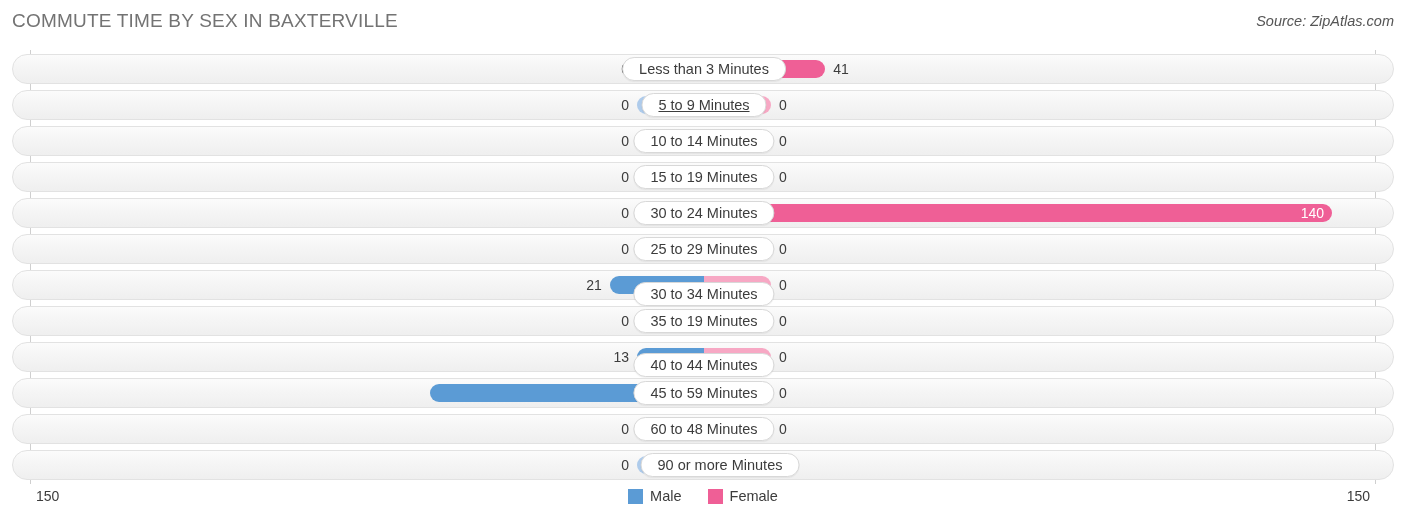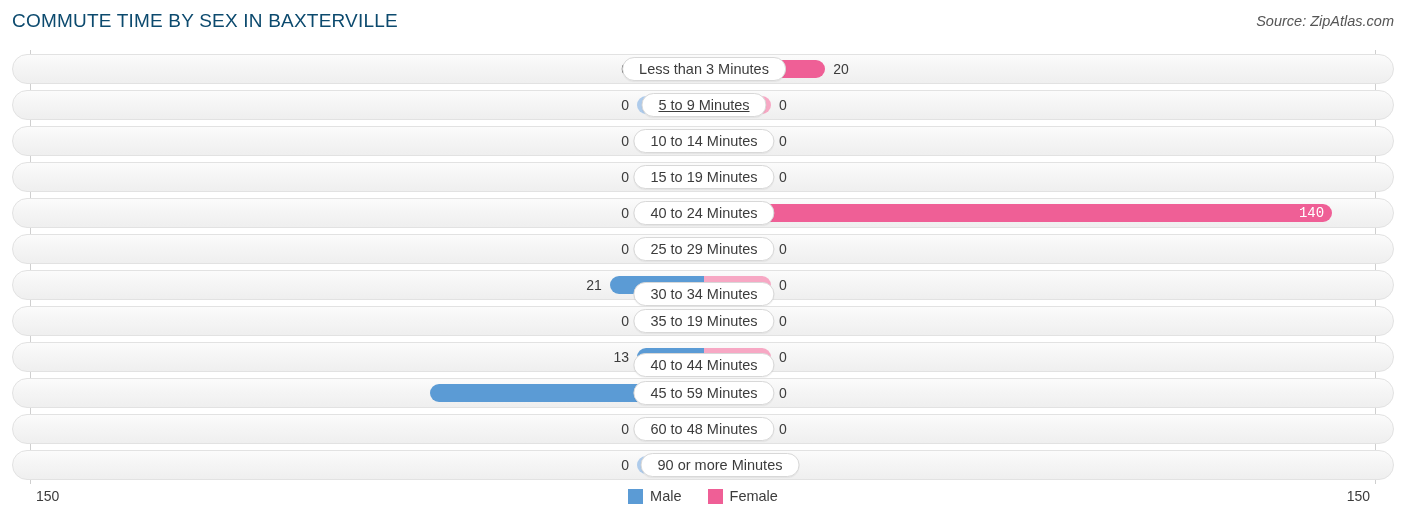--- a/index.html
+++ b/index.html
@@ -16,21 +16,21 @@
     background: #ffffff;
     overflow: hidden;
   }
 
   
   #chart-title {
     position: absolute;
     left: 12px;
     top: 10px;
     font-size: 19px;
-    color: #0c4a6e;
+    color: #737373;
     letter-spacing: .2px;
     white-space: nowrap;
     text-align: right;
   }
   #chart-source {
     position: absolute;
     right: 12px;
     top: 13px;
     font-size: 14.5px;
     font-style: italic;
@@ -169,21 +169,21 @@
 
   <div id="plot">
     <div class="axis-line" id="axis-left"></div>
     <div class="axis-line" id="axis-right"></div>
     <div id="rows-container">
         <div class="row" style="top: 4px;">
           <div class="row-inner">
             <div class="bar bar-male" style="left: 624px; width: 67px; background: rgb(174, 203, 235);"></div>
             <div class="bar bar-female" style="left: 691px; width: 121.14px; background: rgb(239, 95, 150);"></div>
             <div class="val val-male" style="left: 558px; width: 58px;">0</div>
-            <div class="val val-female" style="left: 820.14px; width: 58px;">20</div>
+            <div class="val val-female" style="left: 820.14px; width: 58px;">41</div>
             <div class="cat-pill" style="left: 691px;">Less than 3 Minutes</div>
           </div>
         </div>
         <div class="row" style="top: 40px;">
           <div class="row-inner">
             <div class="bar bar-male" style="left: 624px; width: 67px; background: rgb(174, 203, 235);"></div>
             <div class="bar bar-female" style="left: 691px; width: 67px; background: rgb(247, 168, 196);"></div>
             <div class="val val-male" style="left: 558px; width: 58px;">0</div>
             <div class="val val-female" style="left: 766px; width: 58px;">0</div>
             <div class="cat-pill" style="left: 691px; text-decoration: underline;">5 to 9 Minutes</div>
@@ -205,22 +205,22 @@
             <div class="val val-male" style="left: 558px; width: 58px;">0</div>
             <div class="val val-female" style="left: 766px; width: 58px;">0</div>
             <div class="cat-pill" style="left: 691px;">15 to 19 Minutes</div>
           </div>
         </div>
         <div class="row" style="top: 148px;">
           <div class="row-inner">
             <div class="bar bar-male" style="left: 624px; width: 67px; background: rgb(174, 203, 235);"></div>
             <div class="bar bar-female" style="left: 691px; width: 628.133px; background: rgb(239, 95, 150);"></div>
             <div class="val val-male" style="left: 558px; width: 58px;">0</div>
-            <div class="val val-female val-inside" style="left: 1251.13px; width: 60px; text-align: right; font-family: Liberation Mono, monospace;">140</div>
-            <div class="cat-pill" style="left: 691px;">40 to 24 Minutes</div>
+            <div class="val val-female val-inside" style="left: 1251.13px; width: 60px; text-align: right;">140</div>
+            <div class="cat-pill" style="left: 691px;">30 to 24 Minutes</div>
           </div>
         </div>
         <div class="row" style="top: 184px;">
           <div class="row-inner">
             <div class="bar bar-male" style="left: 624px; width: 67px; background: rgb(174, 203, 235);"></div>
             <div class="bar bar-female" style="left: 691px; width: 67px; background: rgb(247, 168, 196);"></div>
             <div class="val val-male" style="left: 558px; width: 58px;">0</div>
             <div class="val val-female" style="left: 766px; width: 58px;">0</div>
             <div class="cat-pill" style="left: 691px;">25 to 29 Minutes</div>
           </div>

